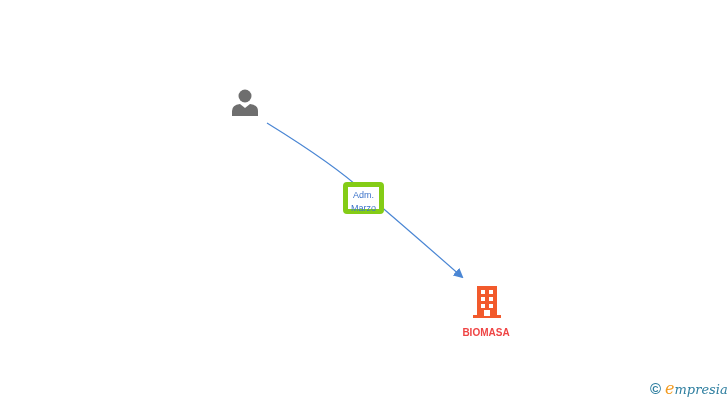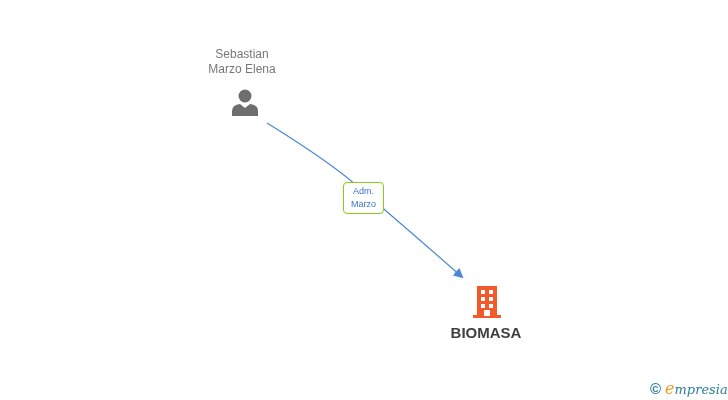--- a/index.html
+++ b/index.html
@@ -29,22 +29,22 @@
     .person-label {
       left: 182px;
       top: 47px;
       width: 120px;
     }
     .company-label {
       left: 425px;
       top: 325px;
       width: 122px;
       font-weight: bold;
-      color: #404040;
-      font-size: 15px;
+      color: #ef4444;
+      font-size: 10px;
       line-height: 15px;
     }
     .icon {
       position: absolute;
     }
     .person-icon {
       left: 230px;
       top: 87px;
       width: 30px;
       height: 30px;
@@ -55,21 +55,21 @@
       width: 32px;
       height: 34px;
     }
     .edge-label {
       position: absolute;
       left: 343px;
       top: 182px;
       width: 41px;
       height: 32px;
       box-sizing: border-box;
-      border: 1px solid #84cc16;
+      border: 5px solid #84cc16;
       border-radius: 4px;
       background: #ffffff;
       color: #3e74c9;
       font-size: 9px;
       line-height: 13px;
       text-align: center;
       padding-top: 2px;
     }
     .edge-label span {
       display: block;
@@ -107,24 +107,20 @@
 
   <svg class="edge-svg" width="728" height="400" style="position:absolute;left:0;top:0;">
     <defs>
       <marker id="arrowhead" markerWidth="10" markerHeight="10" refX="8" refY="5" orient="auto" markerUnits="userSpaceOnUse">
         <path d="M0,0 L10,5 L0,10 Z" fill="#4a86d4"></path>
       </marker>
     </defs>
     <path d="M267,123 Q335,165 364,192 Q420,240 462,277" fill="none" stroke="#4a86d4" stroke-width="1.2" marker-end="url(#arrowhead)"></path>
   </svg>
 
-  <div class="node-label person-label">
-    <div>Sebastian</div>
-    <div>Marzo Elena</div>
-  </div>
   <div class="icon person-icon">
     <svg width="30" height="30" viewBox="0 0 30 30">
       <circle cx="15" cy="9" r="6.5" fill="#6e6e6e"></circle>
       <path d="M2,29 L2,24 Q2,18 10,17 L15,21 L20,17 Q28,18 28,24 L28,29 Z" fill="#6e6e6e"></path>
     </svg>
   </div>
 
   <div class="edge-label">
     <span>Adm.</span>
     <span>Marzo</span>

